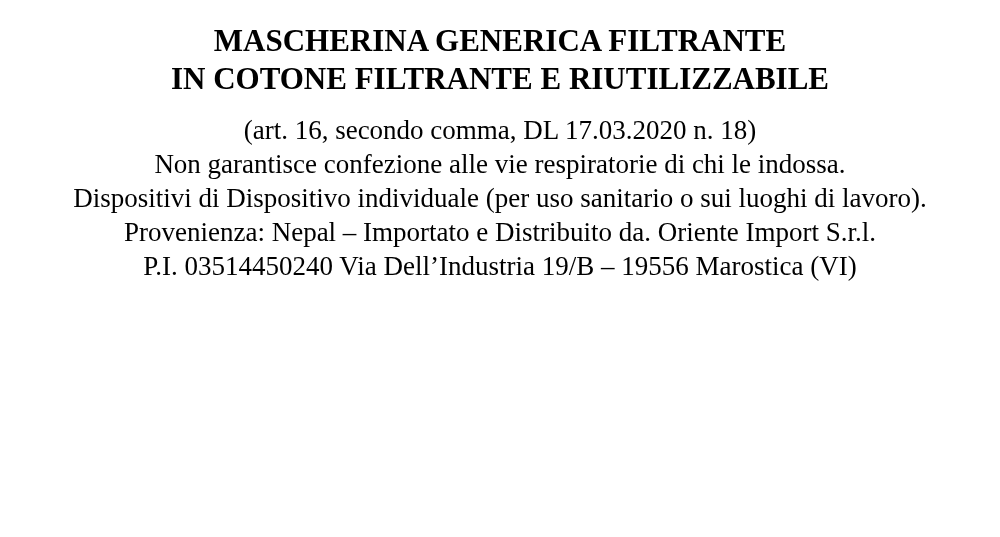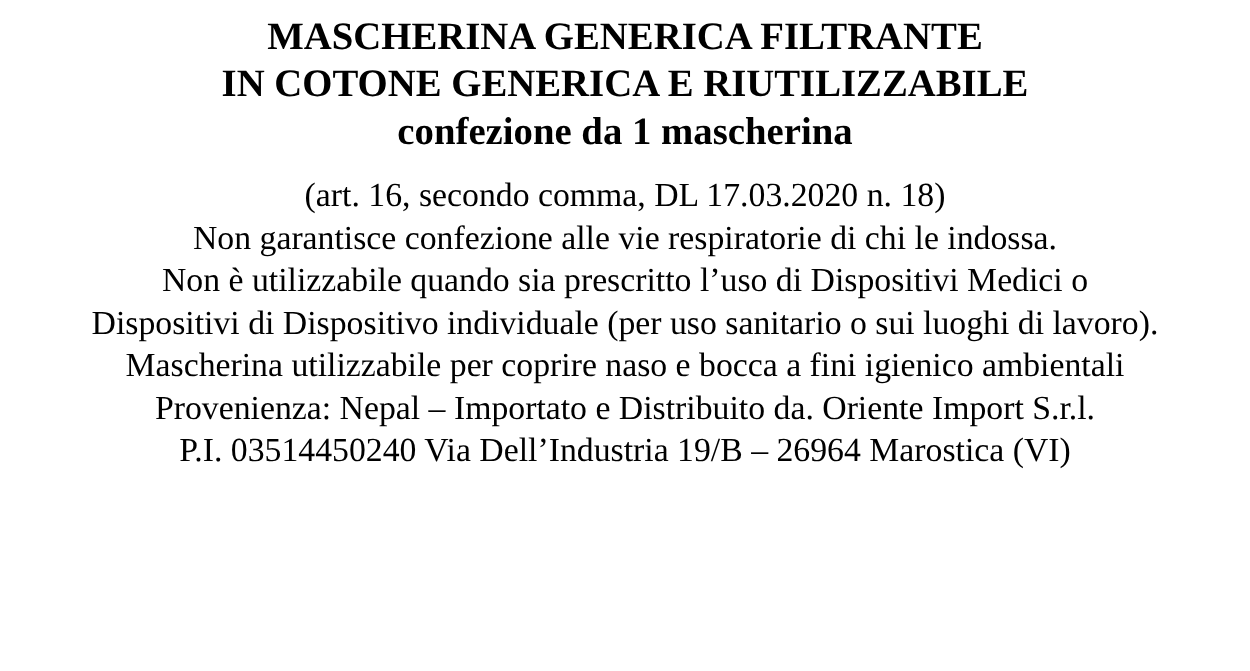--- a/index.html
+++ b/index.html
@@ -7,21 +7,21 @@
     padding: 0;
     background: #ffffff;
   }
   .page {
     width: 1000px;
     height: 537px;
     background: #ffffff;
     color: #000000;
     font-family: "Liberation Serif", serif;
     box-sizing: border-box;
-    padding-top: 10px;
+    padding-top: 22px;
     overflow: hidden;
   }
   .title-block {
     text-align: center;
   }
   .title-line {
     font-size: 31px;
     line-height: 38px;
     font-weight: bold;
     white-space: nowrap;
@@ -37,27 +37,24 @@
     white-space: nowrap;
   }
 </style>
 </head>
 <body>
 
 <div class="page">
 
   <div class="title-block">
     <div class="title-line">MASCHERINA GENERICA FILTRANTE</div>
-    <div class="title-line">IN COTONE GENERICA E RIUTILIZZABILE</div>
-    <div class="title-line">confezione da 1 mascherina</div>
+    <div class="title-line">IN COTONE FILTRANTE E RIUTILIZZABILE</div>
   </div>
 
   <div class="body-block">
     <div class="body-line">(art. 16, secondo comma, DL 17.03.2020 n. 18)</div>
     <div class="body-line">Non garantisce confezione alle vie respiratorie di chi le indossa.</div>
-    <div class="body-line">Non è utilizzabile quando sia prescritto l’uso di Dispositivi Medici o</div>
     <div class="body-line">Dispositivi di Dispositivo individuale (per uso sanitario o sui luoghi di lavoro).</div>
-    <div class="body-line">Mascherina utilizzabile per coprire naso e bocca a fini igienico ambientali</div>
     <div class="body-line">Provenienza: Nepal – Importato e Distribuito da. Oriente Import S.r.l.</div>
-    <div class="body-line">P.I. 03514450240 Via Dell’Industria 19/B – 26964 Marostica (VI)</div>
+    <div class="body-line">P.I. 03514450240 Via Dell’Industria 19/B – 19556 Marostica (VI)</div>
   </div>
 
 </div>
 
 </body></html>

